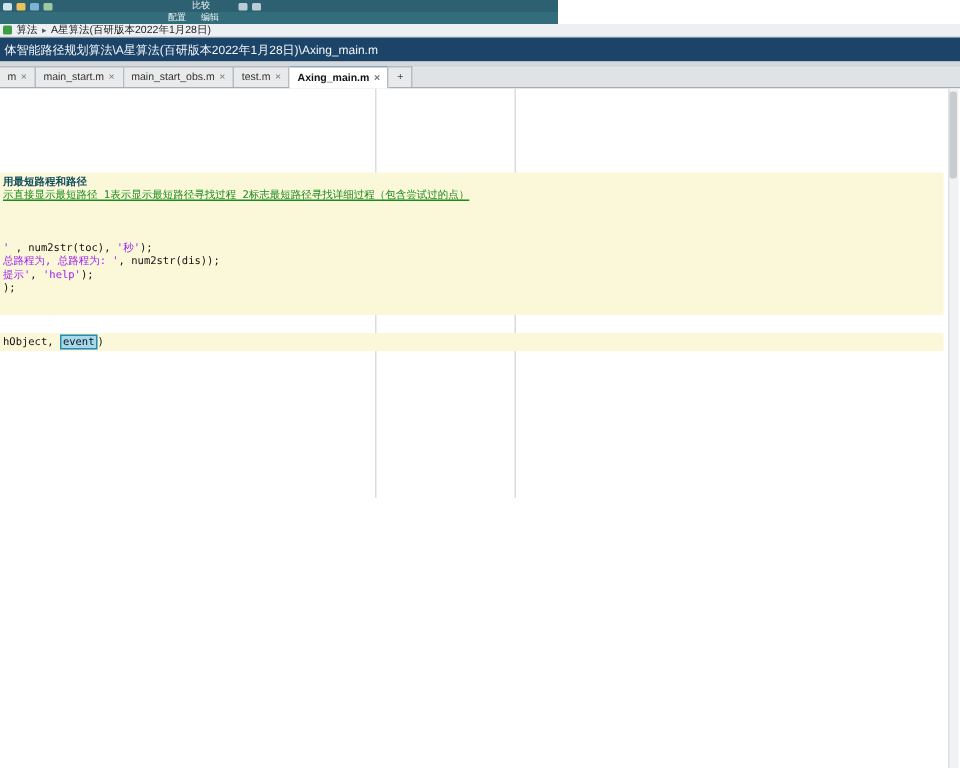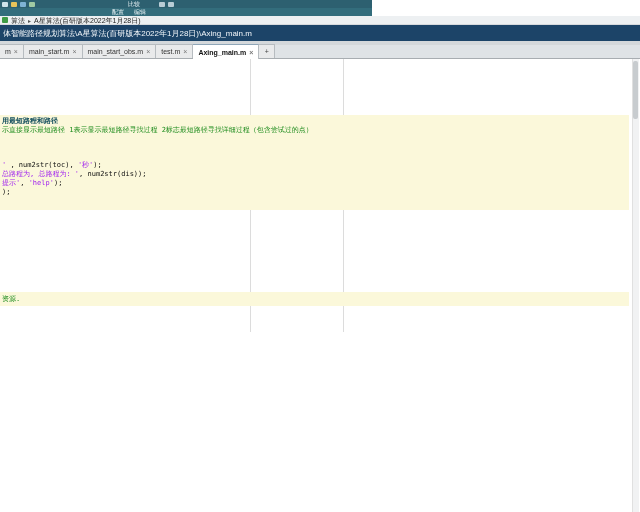--- a/index.html
+++ b/index.html
@@ -38,21 +38,21 @@
   .tab.plus { width:16px; justify-content:center; padding:0; color:#444; }
 
   
   .editor { left:0; top:59px; width:640px; height:453px; background:#ffffff; overflow:hidden; }
   .ruler { position:absolute; top:0; width:1px; height:273px; background:#dcdcdc; }
   .codesec { position:absolute; left:0; width:629px; background:#fbf8da; }
   .codeline { position:absolute; left:2px; height:9px; line-height:9px; font-size:7px;
               font-family:"DejaVu Sans Mono", monospace; white-space:nowrap; }
   .tok-plain { color:#111111; }
   .tok-str   { color:#A020F0; }
-  .tok-com   { color:#1a8a1a; }
+  .tok-com   { color:#1a8a1a;text-decoration:underline; }
   .sec-title { color:#114d5c; font-weight:bold; }
   .tok-hl    { background:#a6d9ec; border:1px solid #2e8ba8; padding:0 1px; color:#111; }
 
   
   .vscroll { position:absolute; right:1px; top:0; width:7px; height:453px; background:#f1f2f3; border-left:1px solid #e0e0e0; }
   .vthumb  { position:absolute; right:1px; top:2px; width:5px; height:58px; background:#c8cccf; border-radius:2px; }
 </style>
 </head>
 <body>
 
@@ -128,25 +128,25 @@
         <span class="tok-str">总路程为, 总路程为: '</span><span class="tok-plain">, num2str(dis));</span>
       </div>
       <div class="codeline" style="top:64px">
         <span class="tok-str">提示'</span><span class="tok-plain">, </span><span class="tok-str">'help'</span><span class="tok-plain">);</span>
       </div>
       <div class="codeline" style="top:73px">
         <span class="tok-plain">);</span>
       </div>
     </div>
 
-
-    <div class="codesec" style="top:233px; height:14px;">
-      <div class="codeline" style="top:3px">
-        <span class="tok-com">资源.</span>
+    <div class="codesec" style="top:163px; height:12px;">
+      <div class="codeline" style="top:2px">
+        <span class="tok-plain">hObject, </span><span class="tok-hl">event</span><span class="tok-plain">)</span>
       </div>
     </div>
+
 
     <div class="vscroll">
       <div class="vthumb"></div>
     </div>
   </div>
 
 </div>
 
 </body></html>

